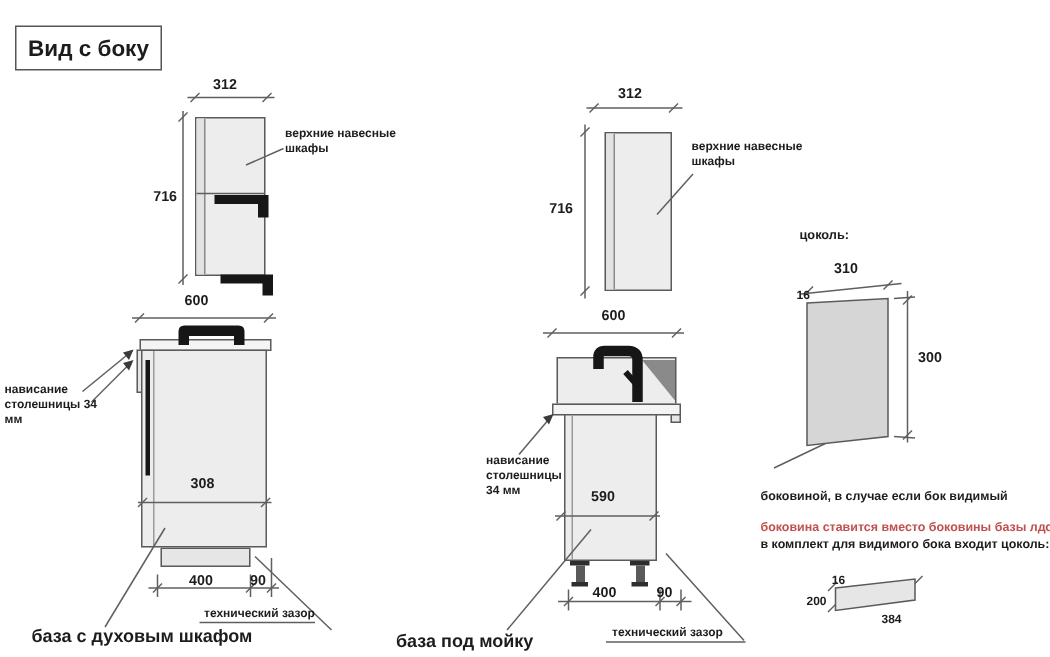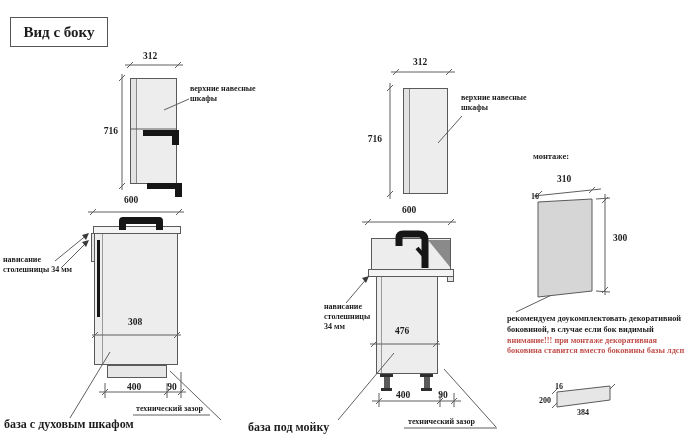--- a/index.html
+++ b/index.html
@@ -1,17 +1,17 @@
 <!DOCTYPE html>
 <html lang="ru" style="--red: #c0504d; --fill: #ededed; --top: #f4f4f4; --panel: #d6d6d6; --line: #5a5a5a;"><head>
 <meta charset="utf-8">
 <style>
   html,body{margin:0;padding:0;background:#fff;}
   .canvas{position:relative;width:700px;height:438px;background:#fff;overflow:hidden;
-          font-family:Liberation Serif, serif;color:#1c1c1c;}
+          font-family:Liberation Sans, sans-serif;color:#1c1c1c;}
   .abs{position:absolute;}
   .box{position:absolute;background:var(--fill);border:1px solid var(--line);box-sizing:border-box;}
   .top{background:var(--top);}
   .txt{position:absolute;font-weight:700;color:#1c1c1c;line-height:1.25;}
   .dim{font-size:9.5px;text-align:center;}
   .lab{font-size:8px;}
   .cap{font-size:12px;white-space:nowrap;}
   .red{color:var(--red);}
   .note-line{font-size:8.3px;font-weight:700;white-space:nowrap;line-height:10.6px;}
   .title-box{position:absolute;left:10px;top:17px;width:96px;height:28px;border:1px solid #555;
@@ -148,41 +148,40 @@
   <div class="txt dim" style="left:135px;top:51px;width:30px;">312</div>
   <div class="txt dim" style="left:94px;top:126px;width:24px;text-align:right;">716</div>
   <div class="txt lab" style="left:190px;top:84px;width:74px;">верхние навесные шкафы</div>
 
   <div class="txt dim" style="left:116px;top:195px;width:30px;">600</div>
   <div class="txt dim" style="left:120px;top:317px;width:30px;">308</div>
   <div class="txt dim" style="left:119px;top:382px;width:30px;">400</div>
   <div class="txt dim" style="left:162px;top:382px;width:20px;">90</div>
   <div class="txt lab" style="left:3px;top:255px;width:74px;">нависание столешницы 34 мм</div>
   <div class="txt lab" style="left:136px;top:404px;width:74px;">технический зазор</div>
-  <div class="txt cap" style="left:4px;top:417px;">база с духовым шкафом</div>
+  <div class="txt cap" style="left:21px;top:417px;">база с духовым шкафом</div>
 
   <div class="txt dim" style="left:405px;top:57px;width:30px;">312</div>
   <div class="txt dim" style="left:358px;top:134px;width:24px;text-align:right;">716</div>
   <div class="txt lab" style="left:461px;top:93px;width:74px;">верхние навесные шкафы</div>
 
   <div class="txt dim" style="left:394px;top:205px;width:30px;">600</div>
-  <div class="txt dim" style="left:387px;top:326px;width:30px;">476</div>
+  <div class="txt dim" style="left:387px;top:326px;width:30px;">590</div>
   <div class="txt dim" style="left:388px;top:390px;width:30px;">400</div>
   <div class="txt dim" style="left:433px;top:390px;width:20px;">90</div>
   <div class="txt lab" style="left:324px;top:302px;width:50px;">нависание столешницы 34 мм</div>
   <div class="txt lab" style="left:408px;top:417px;width:78px;">технический зазор</div>
-  <div class="txt cap" style="left:248px;top:420px;">база под мойку</div>
+  <div class="txt cap" style="left:264px;top:420px;">база под мойку</div>
 
-  <div class="txt lab" style="left:533px;top:151px;font-size:8.5px;">монтаже:</div>
+  <div class="txt lab" style="left:533px;top:151px;font-size:8.5px;">цоколь:</div>
   <div class="txt dim" style="left:550px;top:174px;width:28px;">310</div>
   <div class="txt lab" style="left:531px;top:192px;">16</div>
   <div class="txt dim" style="left:606px;top:233px;width:28px;">300</div>
 
-  <div class="note-line" style="position:absolute;left:507px;top:314px;">рекомендуем доукомплектовать декоративной</div>
   <div class="note-line" style="position:absolute;left:507px;top:325px;">боковиной, в случае если бок видимый</div>
-  <div class="note-line red" style="position:absolute;left:507px;top:336px;">внимание!!! при монтаже декоративная</div>
   <div class="note-line red" style="position:absolute;left:507px;top:346px;">боковина ставится вместо боковины базы лдсп</div>
+  <div class="note-line" style="position:absolute;left:507px;top:357px;">в комплект для видимого бока входит цоколь:</div>
 
   <div class="txt lab" style="left:549px;top:382px;width:20px;text-align:center;">16</div>
   <div class="txt lab" style="left:531px;top:396px;width:20px;text-align:right;">200</div>
-  <div class="txt lab" style="left:577px;top:408px;width:24px;text-align:left;">384</div>
+  <div class="txt lab" style="left:577px;top:408px;width:24px;text-align:right;">384</div>
 
 </div>
 
 </body></html>

